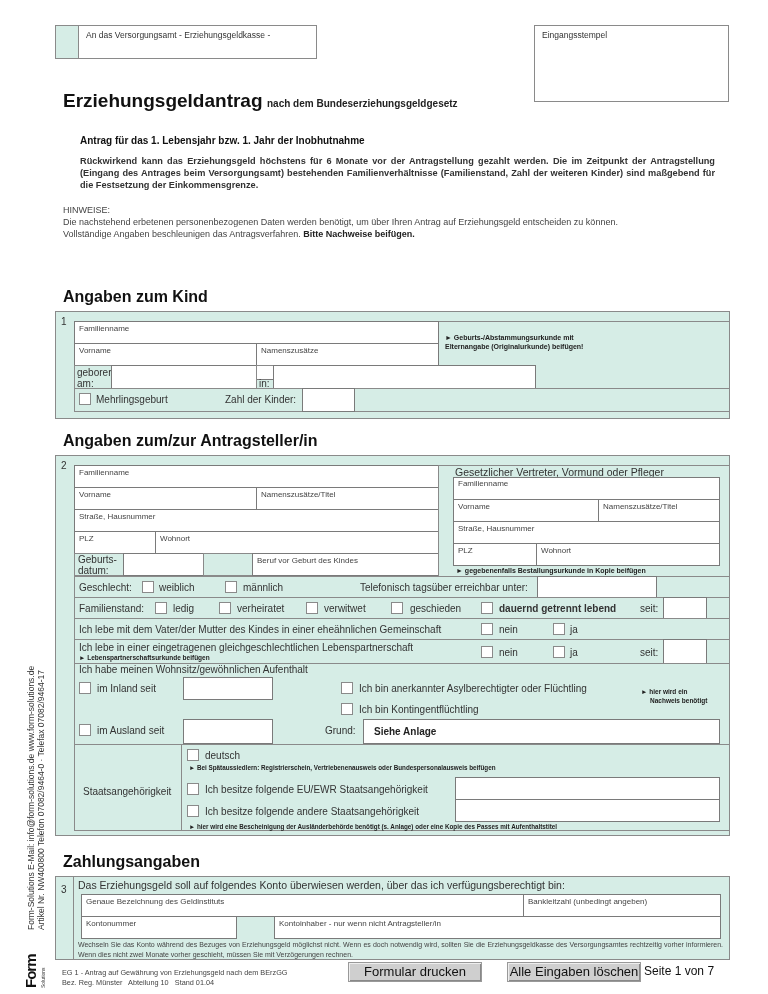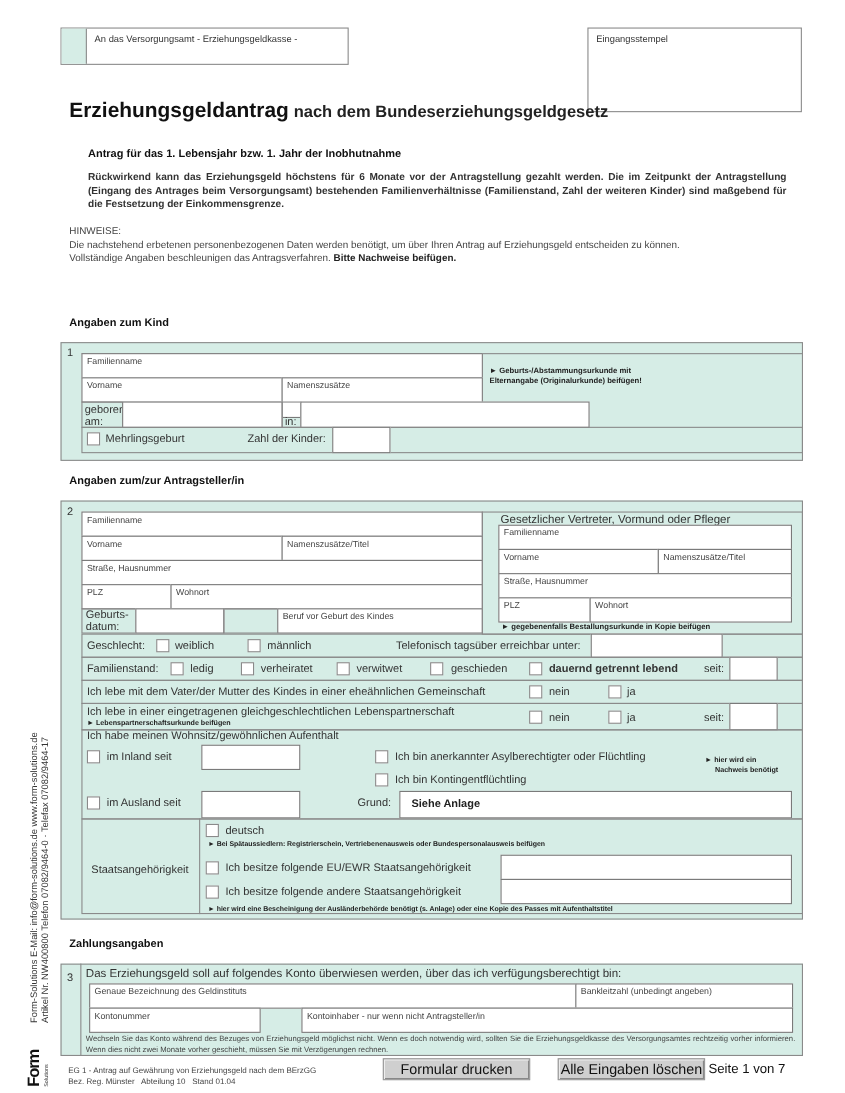--- a/index.html
+++ b/index.html
@@ -6,40 +6,40 @@
   body { width:768px; height:994px; background:#ffffff; position:relative; overflow:hidden;
          font-family:"Liberation Sans", sans-serif; color:#222; }
   .abs { position:absolute; }
   .box { position:absolute; background:#fff; border:1px solid #7a7a7a; box-sizing:border-box; }
   .mint { background:#d6ede6; }
   .lbl { position:absolute; font-size:8px; color:#444; left:4px; top:2px; white-space:nowrap; }
   .cb { position:absolute; width:12px; height:12px; background:#fff; border:1px solid #8a8a8a; box-sizing:border-box; }
   .t10 { font-size:10px; color:#333; position:absolute; white-space:nowrap; }
   .t9 { font-size:9px; color:#333; position:absolute; white-space:nowrap; }
   .tiny { font-size:7px; font-weight:bold; color:#222; position:absolute; white-space:nowrap; }
-  .section-title { position:absolute; font-size:10px; font-weight:bold; color:#111; }
+  .section-title { position:absolute; font-size:16px; font-weight:bold; color:#111; }
   .frame { position:absolute; background:#d6ede6; border:1px solid #8a8a8a; box-sizing:border-box; }
   .btn { position:absolute; background:#cfcfcf; border:1px solid #999; box-sizing:border-box;
          font-size:13px; color:#111; text-align:center; line-height:18px; cursor:pointer;
          box-shadow: inset 1px 1px 0 #eee, inset -1px -1px 0 #888; }
   .sidebar { position:absolute; transform-origin:left top; transform:rotate(-90deg); white-space:nowrap; font-size:8.5px; color:#333; line-height:10px; }
 </style>
 </head>
 <body>
 
 <div class="abs" style="left:55px;top:25px;width:262px;height:34px;border:1px solid #8a8a8a;box-sizing:border-box;background:#fff;">
   <div class="abs mint" style="left:0;top:0;width:22px;height:32px;border-right:1px solid #8a8a8a;"></div>
   <div class="t9" style="left:30px;top:4px;font-size:8.5px;">An das Versorgungsamt - Erziehungsgeldkasse -</div>
 </div>
 <div class="abs" style="left:534px;top:25px;width:195px;height:77px;border:1px solid #8a8a8a;box-sizing:border-box;background:#fff;">
   <div class="t9" style="left:7px;top:4px;font-size:8.5px;">Eingangsstempel</div>
 </div>
 <div class="abs" style="left:63px;top:90px;white-space:nowrap;">
   <span style="font-size:19px;font-weight:bold;color:#111;">Erziehungsgeldantrag</span>
-  <span style="font-size:15px;font-weight:bold;color:#222;">nach dem Bundeserziehungsgeldgesetz</span>
+  <span style="font-size:10px;font-weight:bold;color:#222;">nach dem Bundeserziehungsgeldgesetz</span>
 </div>
 
 <div class="abs" style="left:80px;top:135px;font-size:10px;font-weight:bold;color:#111;white-space:nowrap;">Antrag für das 1. Lebensjahr bzw. 1. Jahr der Inobhutnahme</div>
 <div class="abs" style="left:80px;top:155px;width:635px;font-size:9.2px;font-weight:bold;color:#333;line-height:12px;text-align:justify;">Rückwirkend kann das Erziehungsgeld höchstens für 6 Monate vor der Antragstellung gezahlt werden. Die im Zeitpunkt der Antragstellung (Eingang des Antrages beim Versorgungsamt) bestehenden Familienverhältnisse (Familienstand, Zahl der weiteren Kinder) sind maßgebend für die Festsetzung der Einkommensgrenze.</div>
 <div class="abs" style="left:63px;top:205px;font-size:9px;color:#444;">HINWEISE:</div>
 <div class="abs" style="left:63px;top:217px;font-size:9px;color:#444;white-space:nowrap;">Die nachstehend erbetenen personenbezogenen Daten werden benötigt, um über Ihren Antrag auf Erziehungsgeld entscheiden zu können.</div>
 <div class="abs" style="left:63px;top:229px;font-size:9px;color:#444;white-space:nowrap;">
   <span>Vollständige Angaben beschleunigen das Antragsverfahren.</span>
   <span style="font-weight:bold;color:#222;">Bitte Nachweise beifügen.</span>
 </div>

